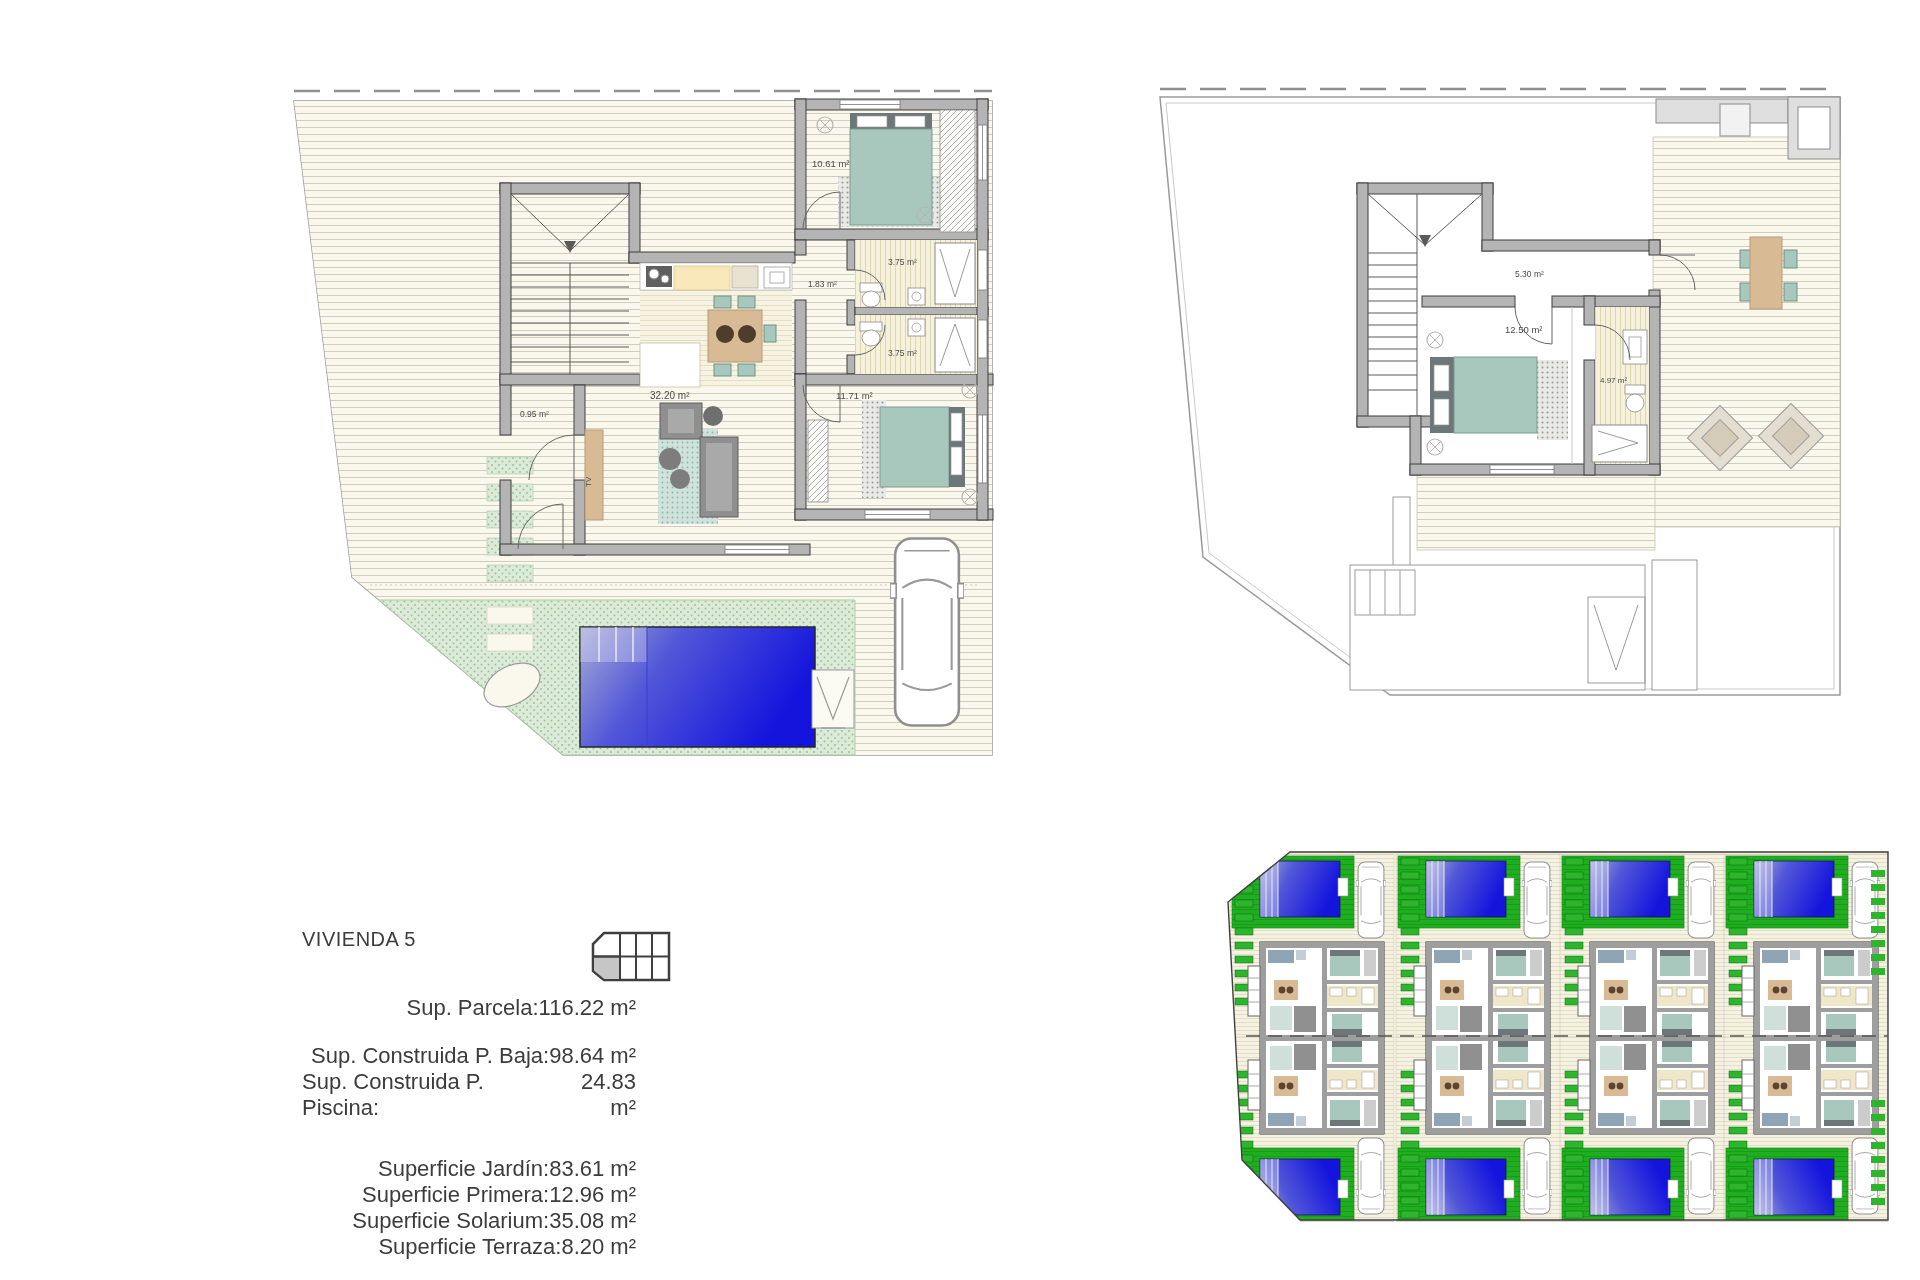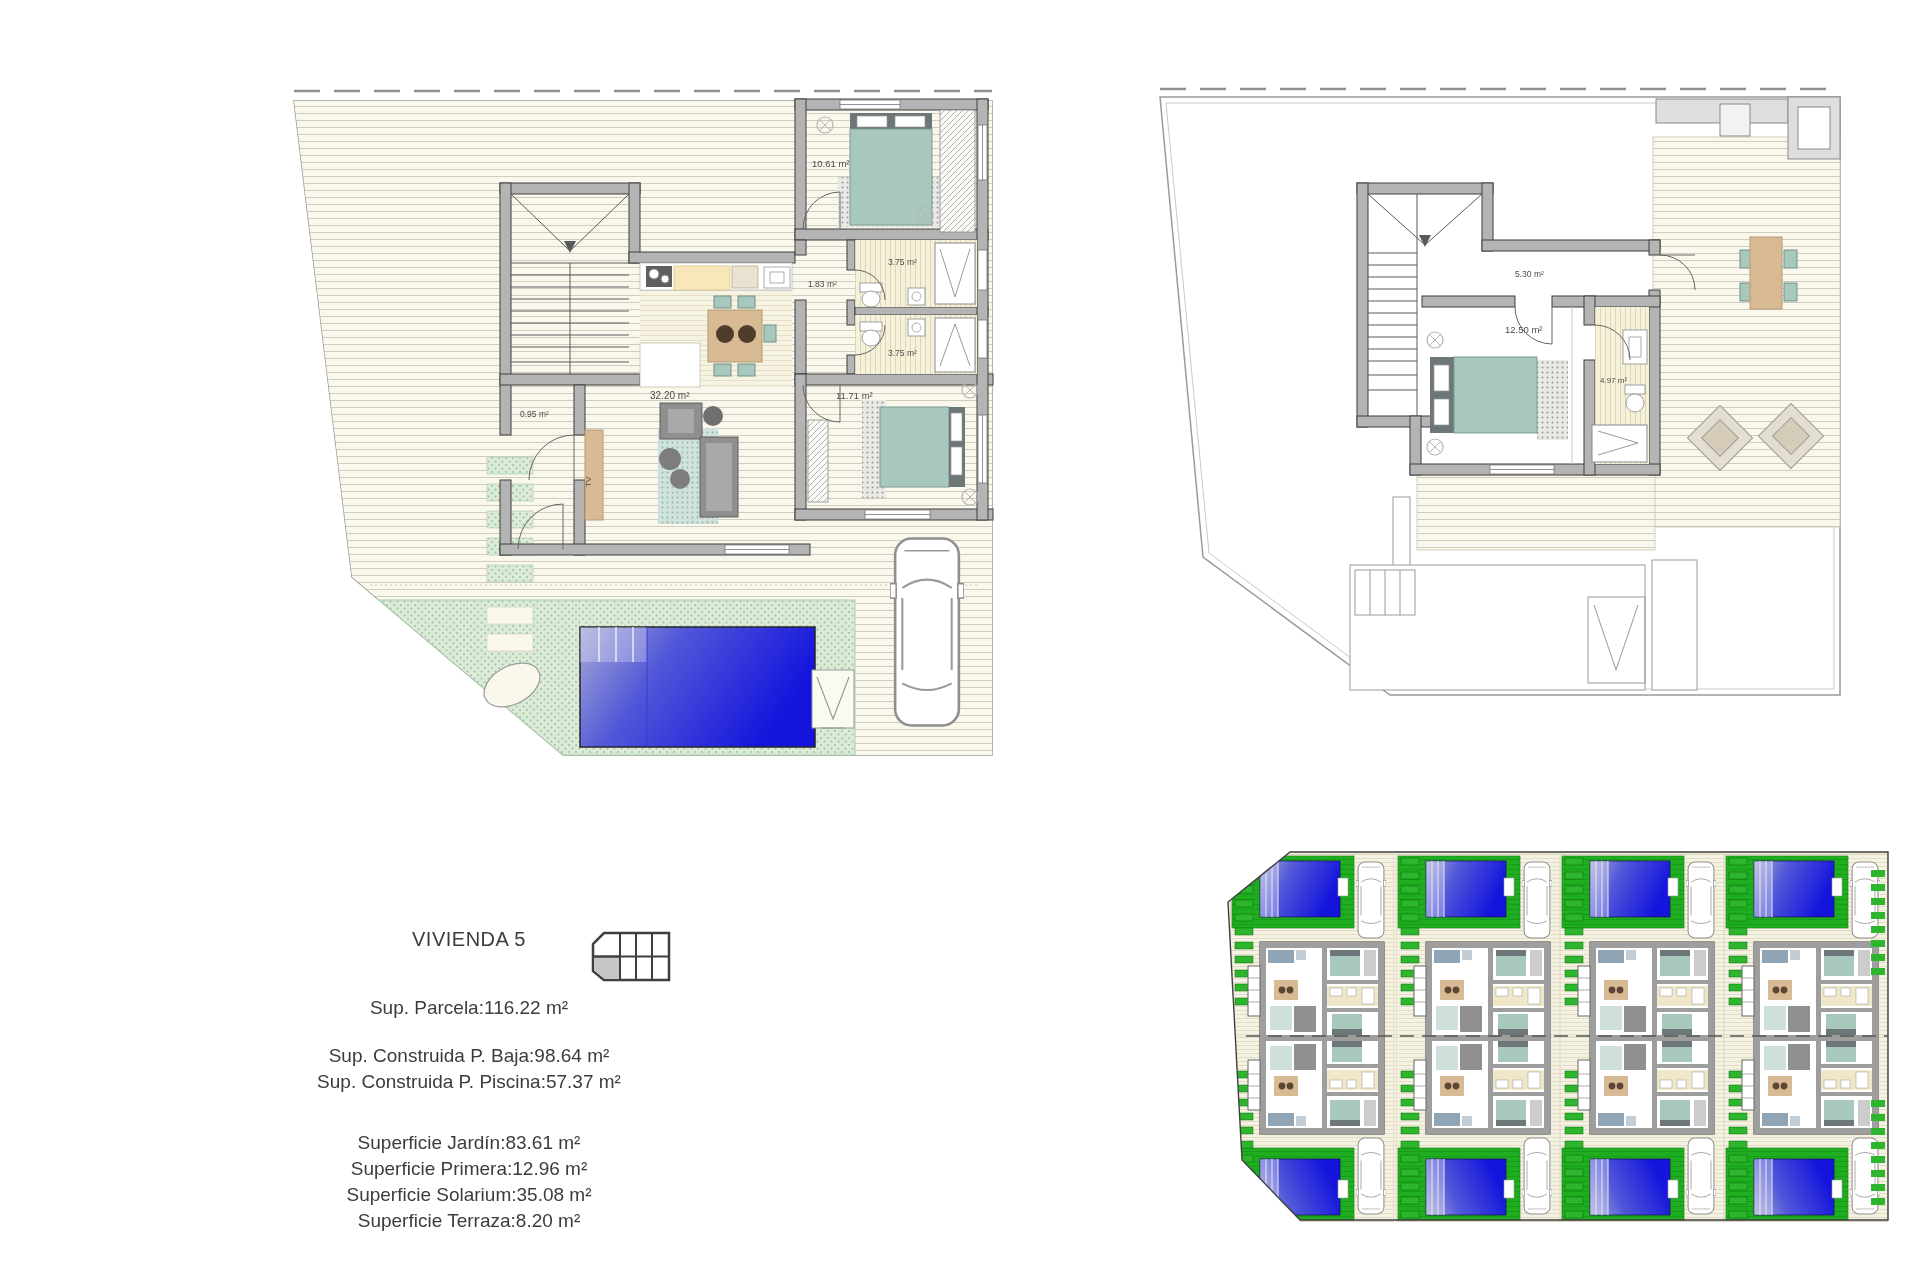--- a/index.html
+++ b/index.html
@@ -1,24 +1,24 @@
 <!DOCTYPE html>
 <html><head>
 <meta charset="utf-8">
 <style>
   html,body{margin:0;padding:0;background:#fff;}
   body{width:1920px;height:1280px;position:relative;overflow:hidden;
        font-family:"Liberation Sans",sans-serif;}
   .plan{position:absolute;}
   svg text{font-family:"Liberation Sans",sans-serif;fill:#4a4a4a;}
   .info-panel{position:absolute;left:302px;top:928px;width:334px;color:#3c3c3c;}
-  .info-title{font-size:20px;letter-spacing:.5px;text-align:center;}
+  .info-title{font-size:20px;letter-spacing:.5px;}
   .info-group{display:flex;flex-direction:column;}
   .g1{margin-top:44px;} .g2{margin-top:22px;} .g3{margin-top:35px;}
-  .info-row{display:flex;justify-content:center;font-size:19px;line-height:26px;}
+  .info-row{display:flex;justify-content:flex-end;font-size:22px;line-height:26px;}
   .info-row .val{text-align:right;}
   .key-icon{position:absolute;left:590px;top:931px;}
 </style>
 </head>
 <body>
 
 
 
 
 <svg width="0" height="0">
@@ -471,21 +471,21 @@
       <span class="val">116.22 m²</span>
     </div>
   </div>
   <div class="info-group g2">
     <div class="info-row">
       <span class="lbl">Sup. Construida P. Baja:</span>
       <span class="val">98.64 m²</span>
     </div>
     <div class="info-row">
       <span class="lbl">Sup. Construida P. Piscina:</span>
-      <span class="val">57.37 m²</span>
+      <span class="val">24.83 m²</span>
     </div>
   </div>
   <div class="info-group g3">
     <div class="info-row">
       <span class="lbl">Superficie Jardín:</span>
       <span class="val">83.61 m²</span>
     </div>
     <div class="info-row">
       <span class="lbl">Superficie Primera:</span>
       <span class="val">12.96 m²</span>

